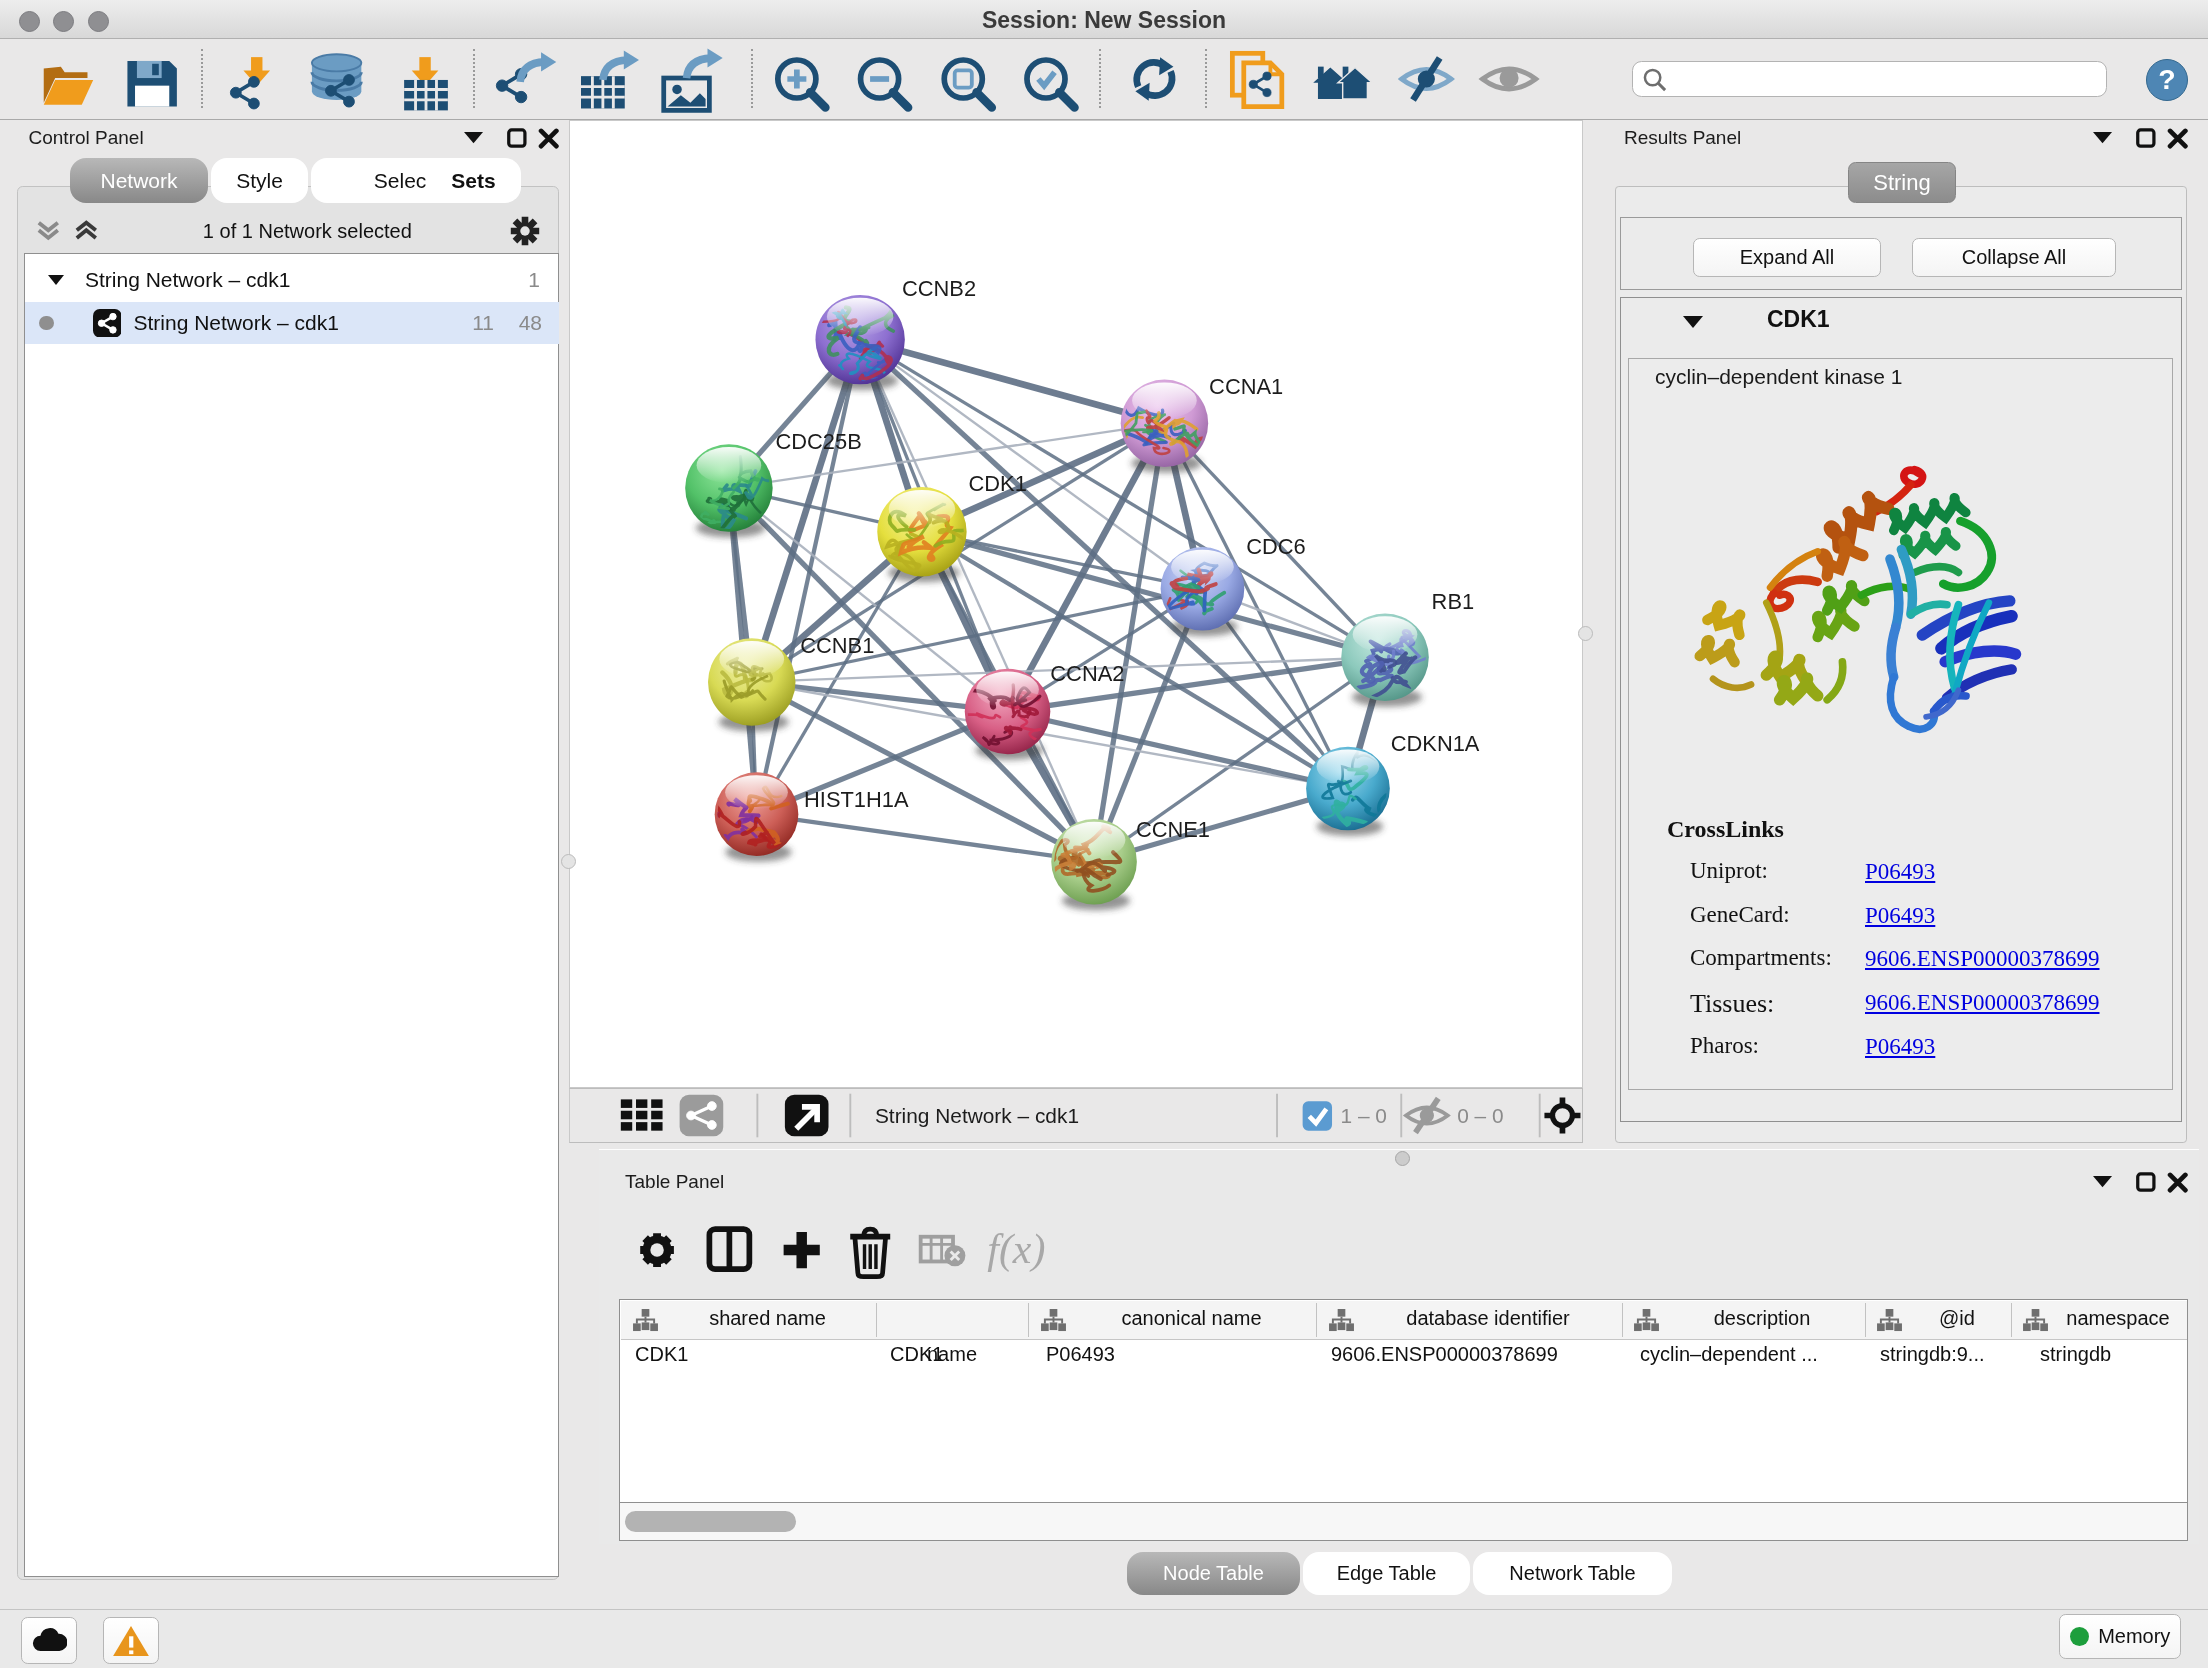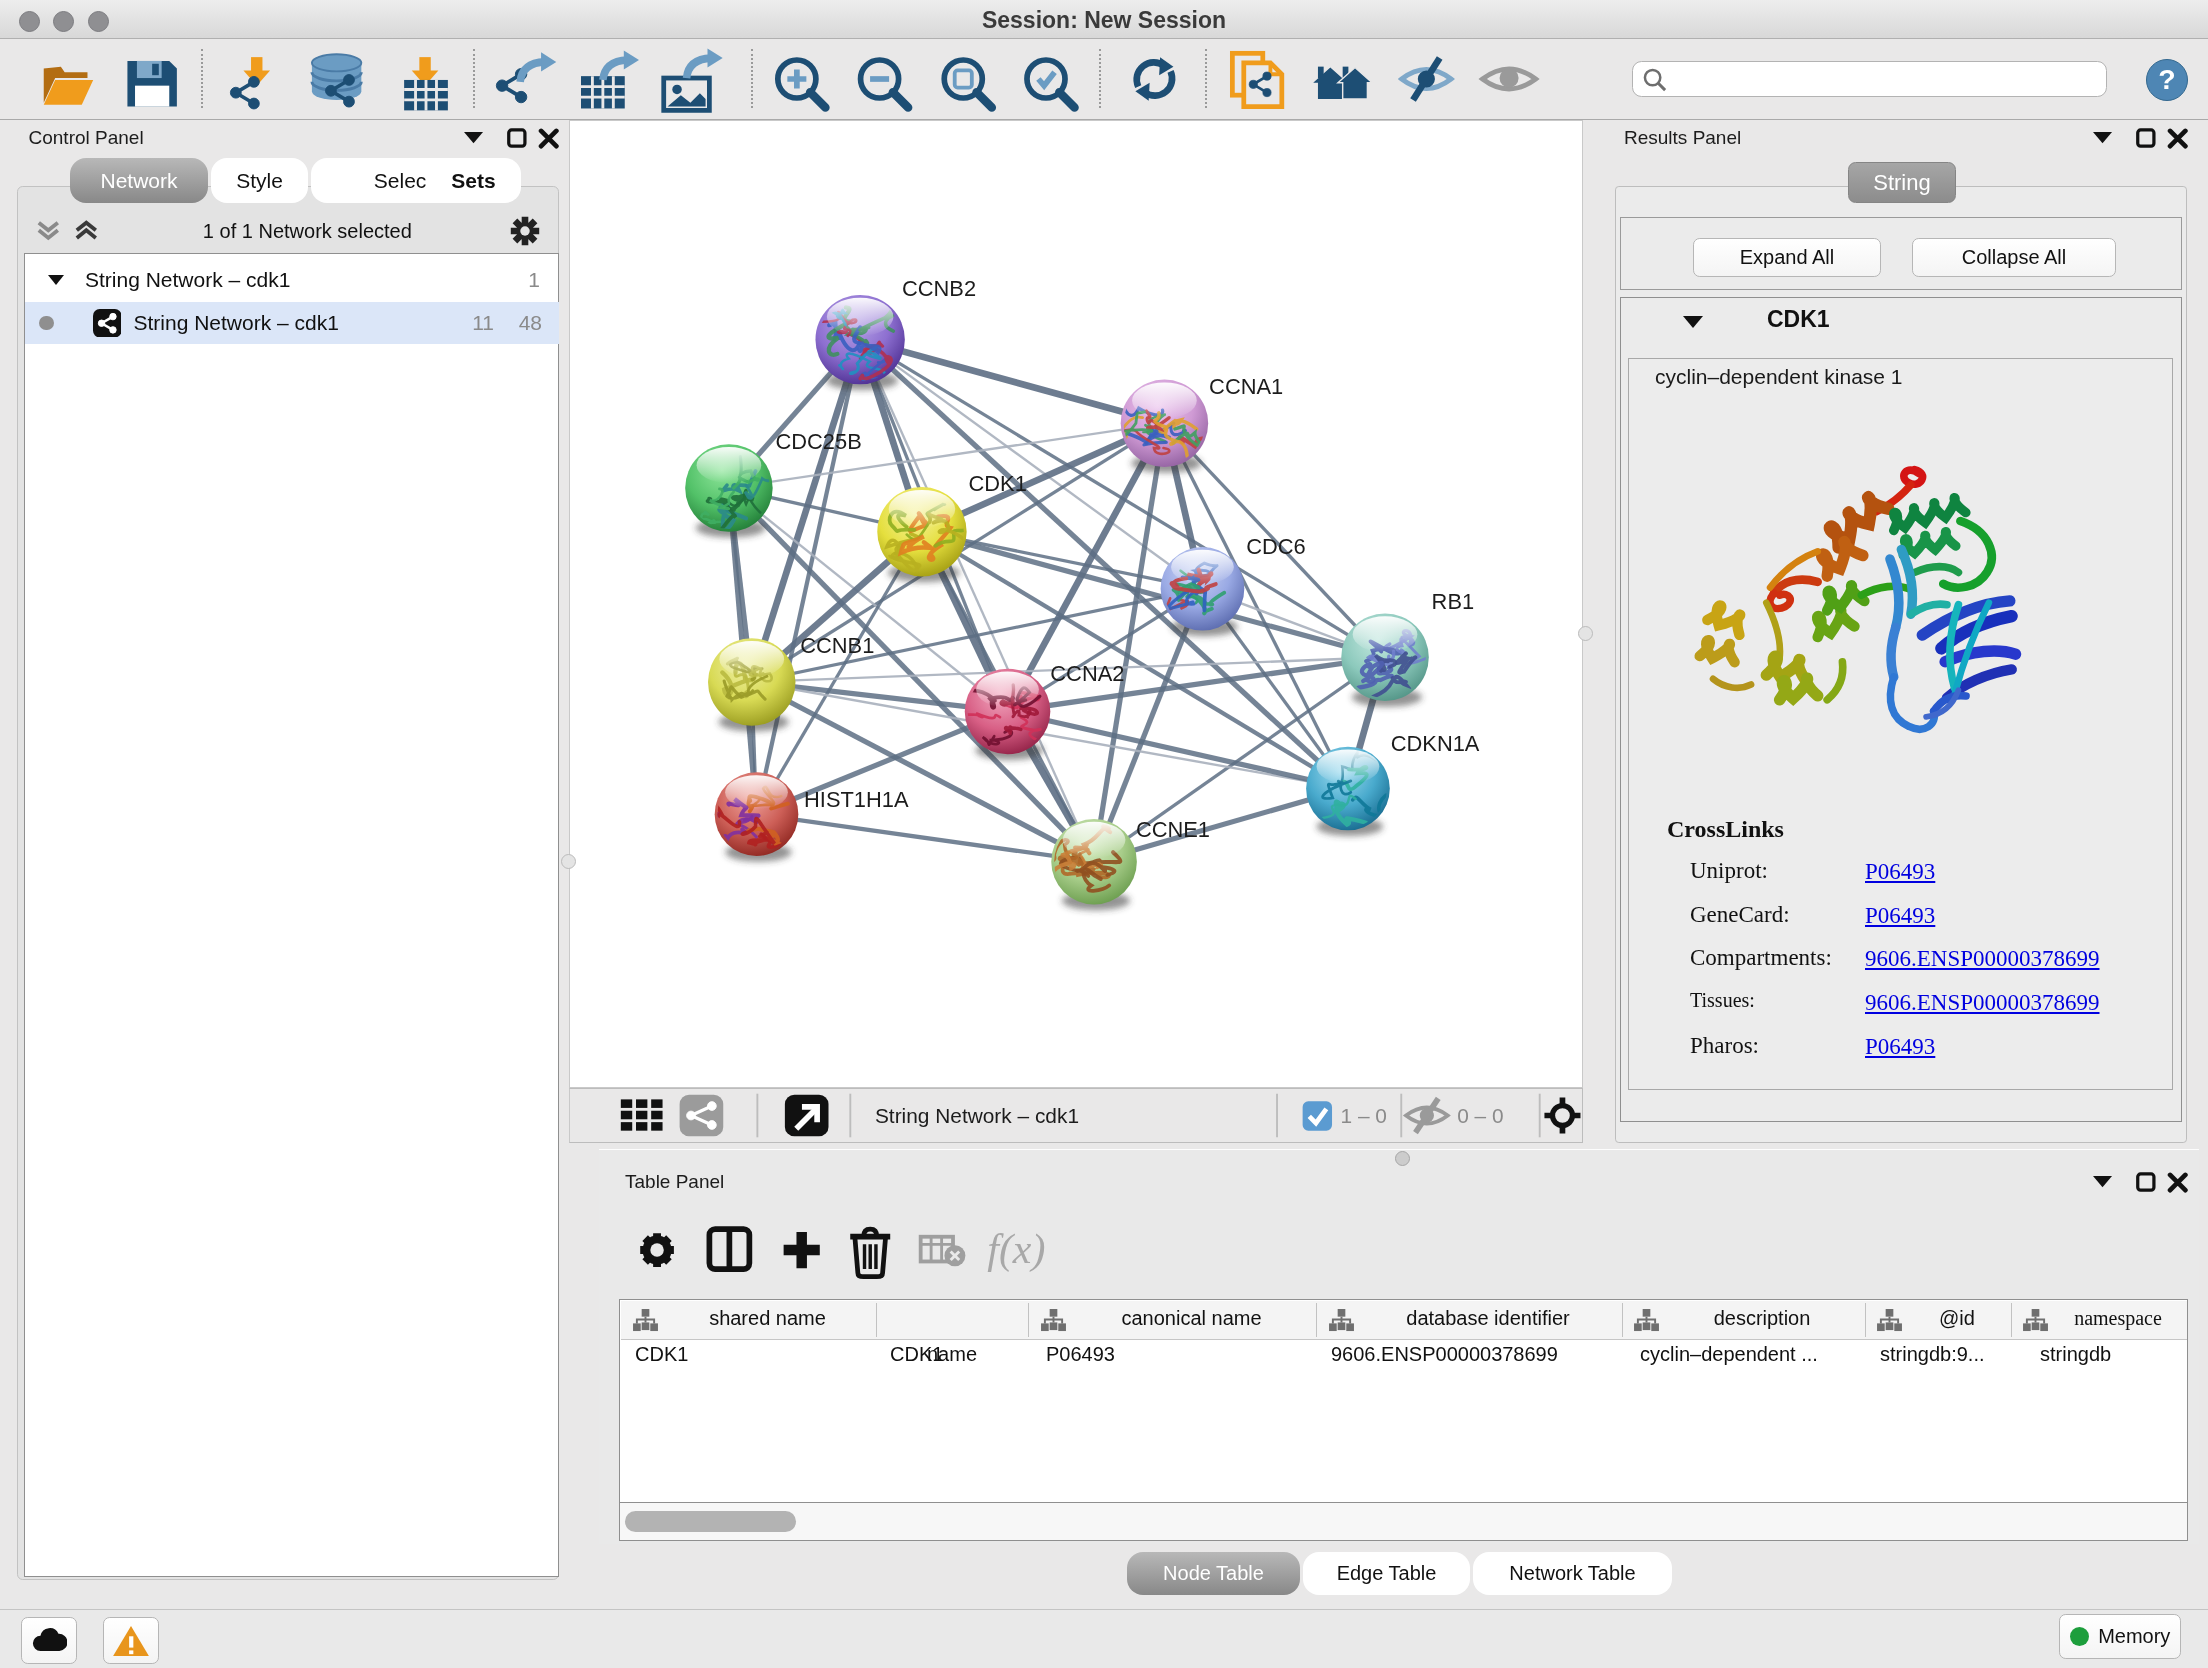--- a/index.html
+++ b/index.html
@@ -643,21 +643,21 @@
     <path d="M272 264 C280 252 292 246 306 248" fill="none" stroke="#2858cc" stroke-width="8" stroke-linecap="round"></path>
     <path d="M298 242 C292 258 280 268 264 270" fill="none" stroke="#4068cc" stroke-width="6" stroke-linecap="round"></path>
   </svg>
 <div class="abs serif" style="left:1667px;top:816px;font-size:24px;font-weight:bold;color:#111;">CrossLinks</div>
 <div class="abs serif" style="left:1690px;top:858px;font-size:23px;color:#111;">Uniprot:</div>
 <div class="abs" style="left:1865px;top:858px;font-size:23px;"><a class="lnk">P06493</a></div>
 <div class="abs serif" style="left:1690px;top:902px;font-size:23px;color:#111;">GeneCard:</div>
 <div class="abs" style="left:1865px;top:902px;font-size:23px;"><a class="lnk">P06493</a></div>
 <div class="abs serif" style="left:1690px;top:945px;font-size:23px;color:#111;">Compartments:</div>
 <div class="abs" style="left:1865px;top:945px;font-size:23px;"><a class="lnk">9606.ENSP00000378699</a></div>
-<div class="abs serif" style="left:1690px;top:989px;font-size:20px;color:#111;">Tissues:</div>
+<div class="abs serif" style="left:1690px;top:989px;font-size:26px;color:#111;">Tissues:</div>
 <div class="abs" style="left:1865px;top:989px;font-size:23px;"><a class="lnk">9606.ENSP00000378699</a></div>
 <div class="abs serif" style="left:1690px;top:1033px;font-size:23px;color:#111;">Pharos:</div>
 <div class="abs" style="left:1865px;top:1033px;font-size:23px;"><a class="lnk">P06493</a></div>
 <div class="abs" style="left:599px;top:1149px;width:1600px;height:394px;background:#e9e9e9;border-top:1.9px solid #fdfdfd;"></div>
 <div class="abs hdr" style="left:625px;top:1171px;">Table Panel</div>
 <svg class="abs" style="left:2093px;top:1172px;" width="99" height="23" viewBox="0 0 104 24">
     <path d="M0 4 L20 4 L10 16 Z" fill="#111"></path>
     <rect x="47" y="2" width="17" height="17" rx="3" fill="none" stroke="#111" stroke-width="3.4"></rect>
     <path d="M81 3 L97 19 M97 3 L81 19" stroke="#111" stroke-width="5" stroke-linecap="round"></path>
   </svg>
@@ -763,21 +763,21 @@
     <g fill="#6f6f6f">
       <rect x="9" y="0" width="8" height="8"></rect>
       <rect x="0" y="15" width="8" height="8"></rect>
       <rect x="9" y="14" width="8" height="8"></rect>
       <rect x="18" y="15" width="8" height="8"></rect>
     </g>
     <g stroke="#6f6f6f" stroke-width="2" fill="none">
       <path d="M13 8 V14 M4 15 V11 H22 V15"></path>
     </g>
   </svg>
-<div class="abs" style="left:2052px;top:1307px;width:132px;text-align:center;font-size:20px;color:#111;white-space:nowrap;overflow:hidden;font-family:Liberation Serif, serif;">namespace</div>
+<div class="abs" style="left:2052px;top:1307px;width:132px;text-align:center;font-size:20px;color:#111;white-space:nowrap;overflow:hidden;">namespace</div>
 <div class="abs" style="left:635px;top:1343px;font-size:20px;color:#111;white-space:nowrap;">CDK1</div>
 <div class="abs" style="left:890px;top:1343px;font-size:20px;color:#111;white-space:nowrap;">CDK1</div>
 <div class="abs" style="left:1046px;top:1343px;font-size:20px;color:#111;white-space:nowrap;">P06493</div>
 <div class="abs" style="left:1331px;top:1343px;font-size:20px;color:#111;white-space:nowrap;">9606.ENSP00000378699</div>
 <div class="abs" style="left:1640px;top:1343px;font-size:20px;color:#111;white-space:nowrap;">cyclin–dependent ...</div>
 <div class="abs" style="left:1880px;top:1343px;font-size:20px;color:#111;white-space:nowrap;">stringdb:9...</div>
 <div class="abs" style="left:2040px;top:1343px;font-size:20px;color:#111;white-space:nowrap;">stringdb</div>
 <div class="abs" style="left:619px;top:1503px;width:1569px;height:38px;background:#f7f7f7;border:1.9px solid #8f8f8f;border-top:none;box-sizing:border-box;"></div>
 <div class="abs" style="left:625px;top:1511px;width:171px;height:21px;border-radius:10.5px;background:#b3b3b3;"></div>
 <div class="tab tabsel" style="left:1127px;top:1552px;width:173px;height:43px;font-size:20px;">Node Table</div>

